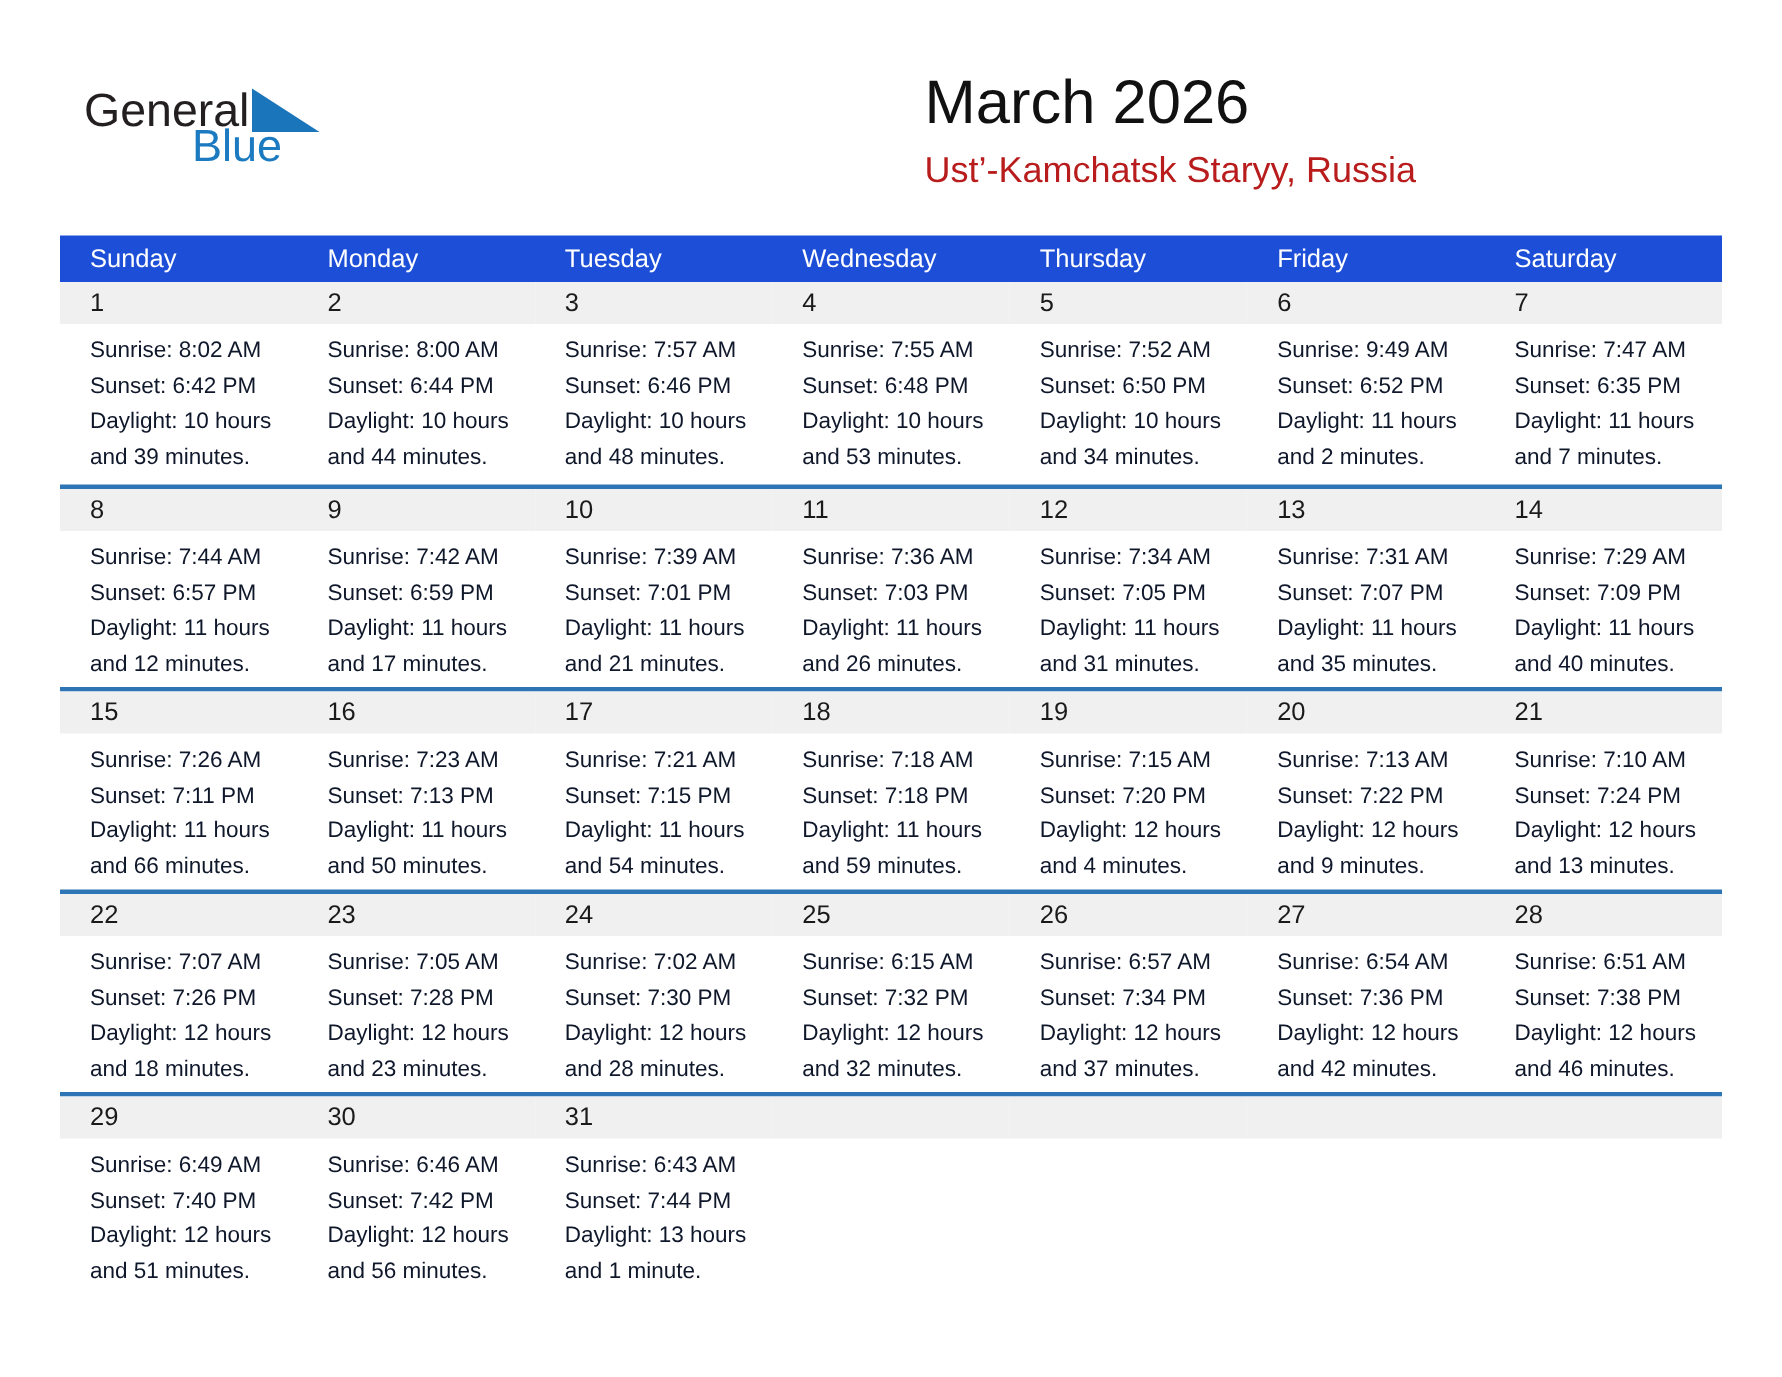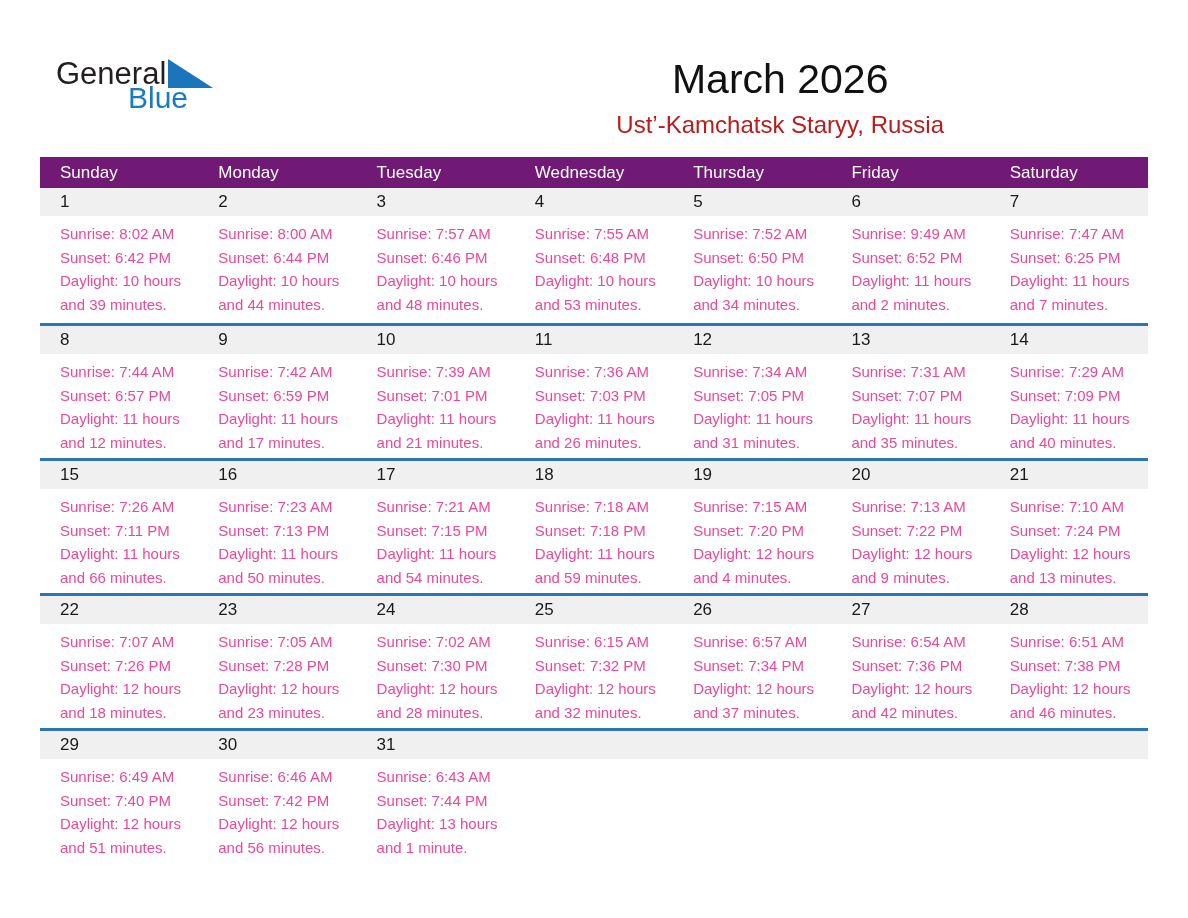--- a/index.html
+++ b/index.html
@@ -23,48 +23,48 @@
     width: 0; height: 0; margin-left: 2px; margin-bottom: 1px;
     border-left: 45px solid #1b75bb;
     border-top: 29px solid transparent;
   }
   .logo-blue {
     font-size: 30px; font-weight: 400; color: #1b7ac0;
     line-height: 1; margin-left: 72px; margin-top: -6px;
   }
 
   
-  .title-block { position: absolute; right: 60px; top: 56px; text-align: center; }
+  .title-block { position: absolute; right: 60px; top: 45px; text-align: left; }
   .cal-title { font-size: 41px; font-weight: 400; color: #111111; line-height: 1.15; }
   .cal-subtitle { font-size: 24px; font-weight: 400; color: #b91c1c; margin-top: 8px; }
 
   
   .calendar { position: absolute; left: 40px; top: 157px; width: 1108px; }
   .weekday-row {
     display: grid; grid-template-columns: repeat(7, 1fr);
-    background: #701a75; height: 31px;
+    background: #1d4ed8; height: 31px;
   }
   .weekday-cell {
     color: #ffffff; font-size: 17px; font-weight: 400;
     display: flex; align-items: center; padding-left: 20px;
   }
   .week-row {
     display: grid; grid-template-columns: repeat(7, 1fr);
     height: 135px;
   }
   .week-row + .week-row { border-top: 3px solid #2e75b6; }
   .day-cell { position: relative; }
   .day-number-band {
     height: 28px; background: #f0f0f0;
     display: flex; align-items: center; padding-left: 20px;
     font-size: 17px; color: #1a1a1a;
   }
   .day-details {
     padding: 6px 14px 0 20px;
-    font-size: 15px; line-height: 23.5px; color: #ec4899;
+    font-size: 15px; line-height: 23.5px; color: #0f172a;
   }
 </style>
 </head>
 <body>
 
 <div class="page">
 
   <div class="logo">
     <div class="logo-line1">
       <span class="logo-general">General</span>
@@ -135,21 +135,21 @@
             <div class="day-details">
               <div>Sunrise: 9:49 AM</div>
               <div>Sunset: 6:52 PM</div>
               <div>Daylight: 11 hours and 2 minutes.</div>
             </div>
           </div>
           <div class="day-cell">
             <div class="day-number-band">7</div>
             <div class="day-details">
               <div>Sunrise: 7:47 AM</div>
-              <div>Sunset: 6:25 PM</div>
+              <div>Sunset: 6:35 PM</div>
               <div>Daylight: 11 hours and 7 minutes.</div>
             </div>
           </div>
         </div>
         <div class="week-row">
           <div class="day-cell">
             <div class="day-number-band">8</div>
             <div class="day-details">
               <div>Sunrise: 7:44 AM</div>
               <div>Sunset: 6:57 PM</div>

